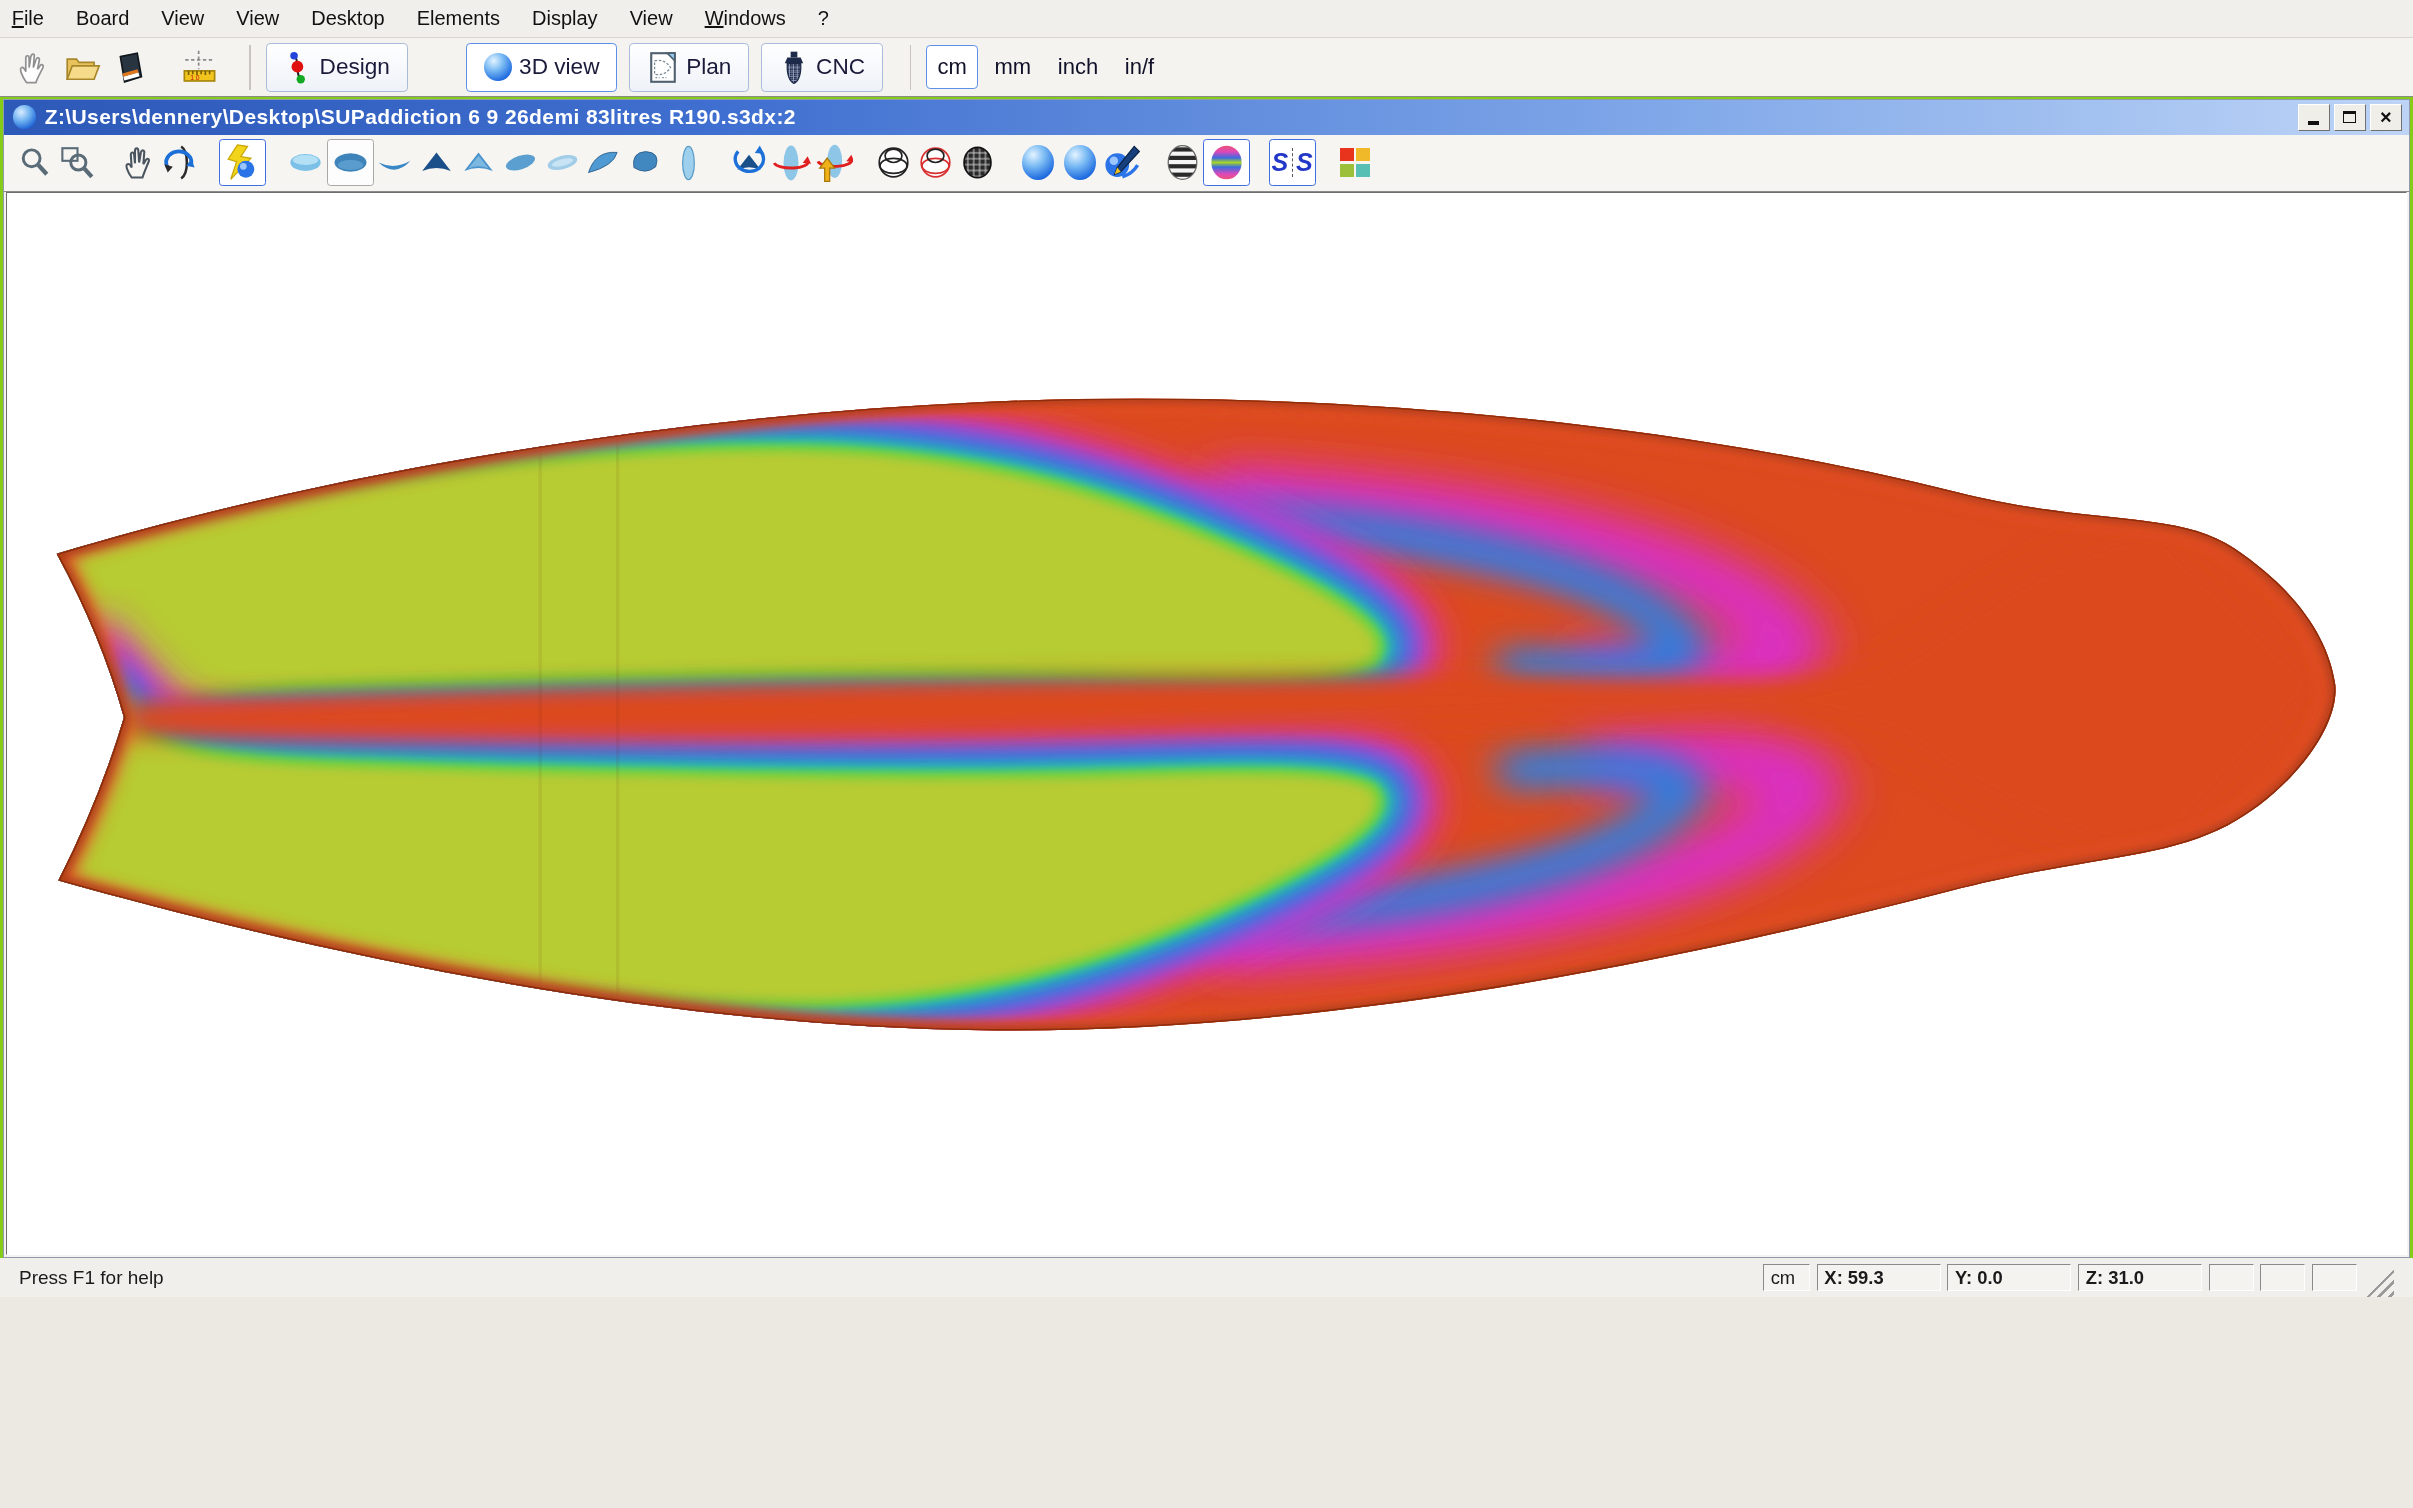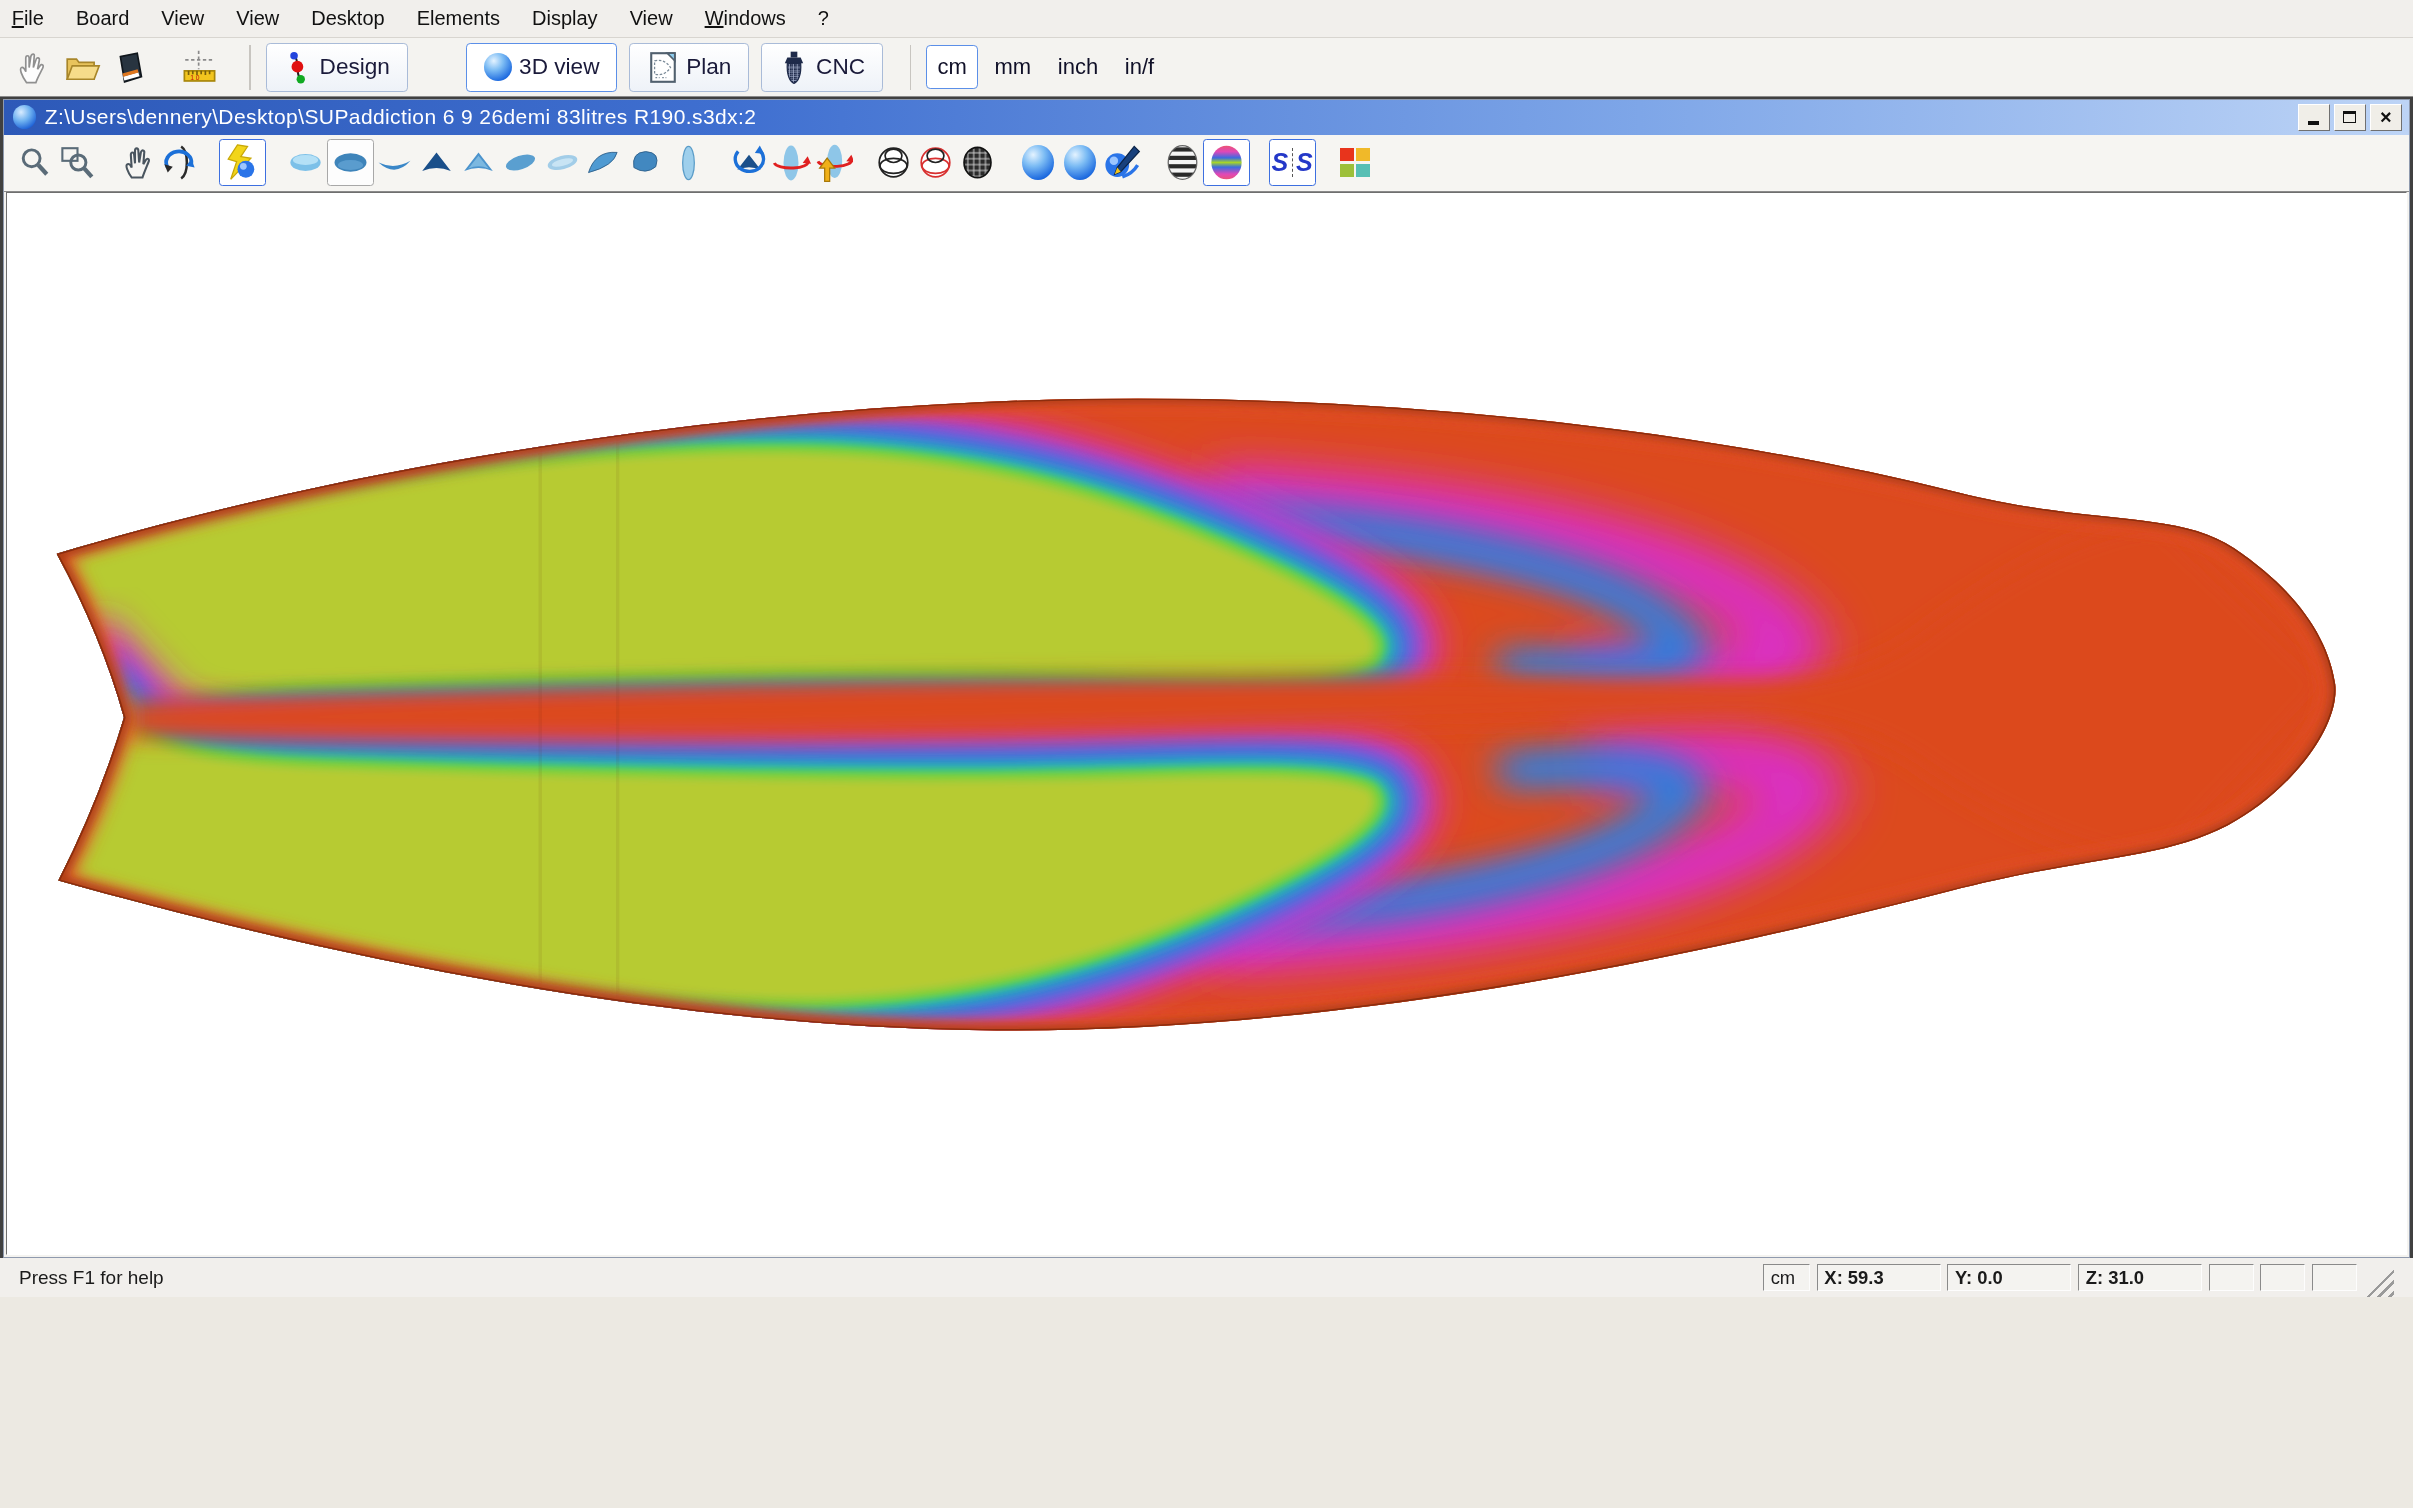--- a/index.html
+++ b/index.html
@@ -1,18 +1,18 @@
 <!DOCTYPE html>
 <html style="font-size:13.4px"><head>
 <meta charset="utf-8">
 <style>
   * { box-sizing: border-box; margin: 0; padding: 0; }
   html,body { width:2413px; height:1508px; overflow:hidden;
     font-family:"Liberation Sans", sans-serif; background:#ece9e2; }
-  .app { width:2413px; height:1297px; display:flex; flex-direction:column; background:#404040; }
+  .app { width:2413px; height:1297px; display:flex; flex-direction:column; background:#84cc16; }
 
   
   .menubar { height:37px; display:flex; align-items:center; gap:32px; padding-left:11.7px;
     background:#f1efec; font-size:20px; color:#111; flex:0 0 auto; }
   .menubar span { display:inline-block; cursor:default; }
   .ul1::first-letter { text-decoration:underline; }
 
   
   .toolbar { height:60px; display:flex; align-items:center; background:#f4f3f0;
     border-top:0.8px solid #d8d5d0; border-bottom:1.7px solid #8a8a8a; padding-left:8.4px; flex:0 0 auto; }
@@ -25,21 +25,21 @@
   .unit { font-size:22px; color:#101028; padding:8.4px 10px; margin-right:6.7px; }
   .unit.active { border:1.7px solid #5b8fe8; border-radius:4.2px; background:#fff; }
 
   
   .child { flex:1 1 auto; display:flex; flex-direction:column; margin:1.7px 3.4px 0 3.4px;
     border:1.7px solid #8f9aae; background:#f4f3f0; min-height:0; }
   .titlebar { height:35px; flex:0 0 auto; display:flex; align-items:center; padding:0 5px;
     background:linear-gradient(90deg,#2d59b8 0%,#3f6fd0 30%,#7ea6e8 68%,#bdd4f6 100%); }
   .titlebar .doc-ico { width:23.5px; height:23.5px; border-radius:50%; margin:0 8.4px 0 3.4px;
     background:radial-gradient(circle at 35% 30%, #d8ecff 0%, #6fb2f0 40%, #1b5fd6 80%, #0b3da0 100%); }
-  .title-text { color:#fff; font-weight:normal; font-size:21px; letter-spacing:0.4px; flex:1 1 auto;
+  .title-text { color:#fff; font-weight:bold; font-size:21px; letter-spacing:0.4px; flex:1 1 auto;
     white-space:nowrap; overflow:hidden; }
   .winbtns { display:flex; gap:4.2px; margin-right:1.7px; }
   .wbtn { width:32px; height:27px; background:#f0eee8; border:1.7px solid; border-color:#ffffff #707070 #707070 #ffffff;
     display:flex; align-items:center; justify-content:center; }
   .wbtn .min { width:11.7px; height:3.4px; background:#111; margin-top:11.7px; }
   .wbtn .max { width:13.4px; height:11.7px; border:1.7px solid #111; border-top-width:3.4px; }
   .wbtn .cls { font-size:20px; font-weight:bold; color:#111; line-height:1; }
 
   
   .viewbar { height:57px; flex:0 0 auto; display:flex; align-items:center; background:#f6f5f2;

